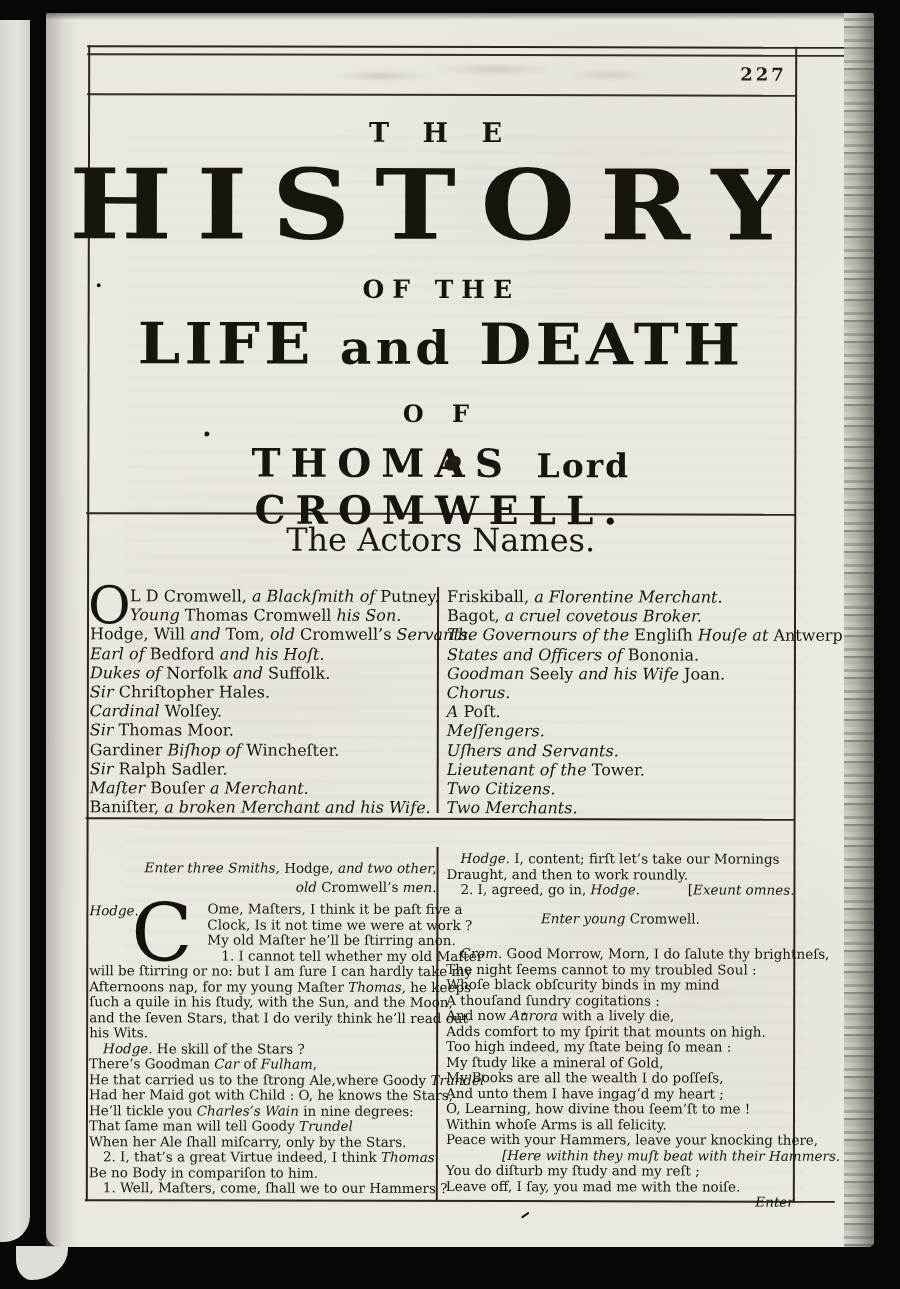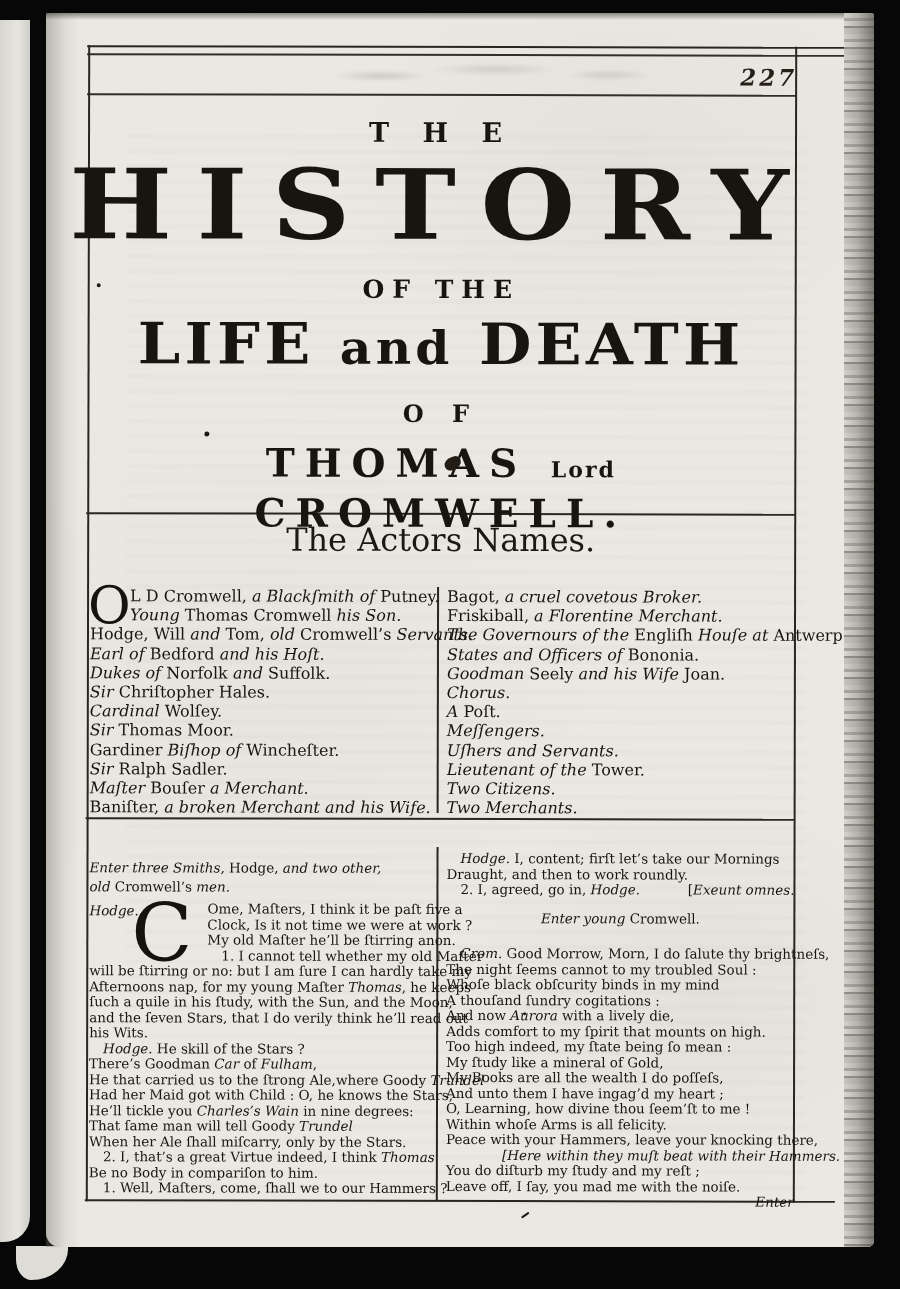--- a/index.html
+++ b/index.html
@@ -33,51 +33,51 @@
   .top-shade{position:absolute;left:0;top:0;right:0;height:7px;
     background:linear-gradient(to bottom, rgba(40,38,34,.5), transparent);}
 
   .print{position:absolute;left:0;top:0;width:100%;height:100%;transform:rotate(0.12deg);}
 
   
   .rule{position:absolute;background:#2a261f;height:2px;}
   .rule.thin{height:1.5px;background:#332f27;}
   .vline{position:absolute;background:#2a261f;width:1.6px;}
 
-  .pageno{position:absolute;left:693px;top:50px;font-size:23px;letter-spacing:3px;font-weight:bold;color:#241f17;font-style:italic;}
+  .pageno{position:absolute;left:693px;top:50px;font-size:18px;letter-spacing:3px;font-weight:bold;color:#241f17;}
 
   
   .titleblock{position:absolute;left:40px;top:0;width:709px;text-align:center;}
   .t-the{position:absolute;left:0;top:104px;width:100%;font-size:27px;font-weight:bold;letter-spacing:12px;}
   .t-history{position:absolute;left:0;top:144px;width:100%;font-size:97px;line-height:96px;font-weight:bold;
      letter-spacing:22px;transform:scaleX(1.12);transform-origin:50% 50%;}
   .t-ofthe{position:absolute;left:0;top:262px;width:100%;font-size:25px;font-weight:bold;letter-spacing:8px;}
   .t-lad{position:absolute;left:0;top:300px;width:100%;font-size:57px;line-height:62px;font-weight:bold;letter-spacing:4px;
      transform:scaleX(1.06);transform-origin:50% 50%;}
   .t-lad .small-and{font-size:46px;font-weight:bold;}
   .t-of{position:absolute;left:0;top:386px;width:100%;font-size:24px;font-weight:bold;letter-spacing:10px;}
   .t-tlc{position:absolute;left:0;top:428px;width:100%;font-size:39px;line-height:44px;font-weight:bold;letter-spacing:10px;}
-  .t-tlc .small-lord{font-size:22px;letter-spacing:2px;margin-top:44px;}
+  .t-tlc .small-lord{font-size:33px;letter-spacing:2px;margin-top:44px;}
 
   .actors-heading{position:absolute;left:40px;top:508px;width:709px;text-align:center;font-size:32px;color:#1c1812;}
 
   
   .cast-col{position:absolute;top:574px;font-size:16px;}
   .cast-col .line{position:relative;height:19.2px;line-height:19.2px;white-space:nowrap;}
   .cast-left{left:44px;width:345px;}
   .cast-right{left:401px;width:348px;}
   .cast-col .dc1{margin-left:40px;}
   .dropcap-o{position:absolute;left:-2px;top:-3px;font-size:52px;line-height:44px;color:#16130e;}
 
   
   .play-col{position:absolute;font-size:13.5px;}
   .play-col .line{position:relative;height:15.5px;line-height:15.5px;white-space:nowrap;}
   .play-left{left:44px;top:846px;width:347px;}
   .play-right{left:401px;top:838px;width:348px;}
-  .sd .line{height:18.5px;line-height:18.5px;text-align:left;}
+  .sd .line{height:18.5px;line-height:18.5px;text-align:right;}
   .speech{position:relative;margin-top:6px;}
   .sp-prefix{position:absolute;left:0;top:1px;font-style:italic;}
   .dropcap-c{position:absolute;left:42px;top:1px;font-size:80px;line-height:62px;color:#16130e;}
   .play-col .w{margin-left:118px;}
   .play-col .wi{margin-left:132px;}
   .play-col .in{padding-left:14px;}
   .play-col .c{text-align:center;}
   .play-col .r{text-align:right;}
   .play-col .gap{margin-top:13px;margin-bottom:20px;}
   .play-col .sdr{padding-left:56px;}
@@ -152,22 +152,22 @@
           <div class="line"><i>Dukes of</i> Norfolk <i>and</i> Suffolk.</div>
           <div class="line"><i>Sir</i> Chriſtopher Hales.</div>
           <div class="line"><i>Cardinal</i> Wolſey.</div>
           <div class="line"><i>Sir</i> Thomas Moor.</div>
           <div class="line">Gardiner <i>Biſhop of</i> Wincheſter.</div>
           <div class="line"><i>Sir</i> Ralph Sadler.</div>
           <div class="line"><i>Maſter</i> Bouſer <i>a Merchant.</i></div>
           <div class="line">Baniſter, <i>a broken Merchant and his Wife.</i></div>
         </div>
       <div class="cast-col cast-right">
+          <div class="line">Friskiball, <i>a Florentine Merchant.</i></div>
           <div class="line">Bagot, <i>a cruel covetous Broker.</i></div>
-          <div class="line">Friskiball, <i>a Florentine Merchant.</i></div>
           <div class="line"><i>The Governours of the</i> Engliſh <i>Houſe at</i> Antwerp.</div>
           <div class="line"><i>States and Officers of</i> Bononia.</div>
           <div class="line"><i>Goodman</i> Seely <i>and his Wife</i> Joan.</div>
           <div class="line"><i>Chorus.</i></div>
           <div class="line"><i>A</i> Poſt.</div>
           <div class="line"><i>Meſſengers.</i></div>
           <div class="line"><i>Uſhers and Servants.</i></div>
           <div class="line"><i>Lieutenant of the</i> Tower.</div>
           <div class="line"><i>Two Citizens.</i></div>
           <div class="line"><i>Two Merchants.</i></div>

